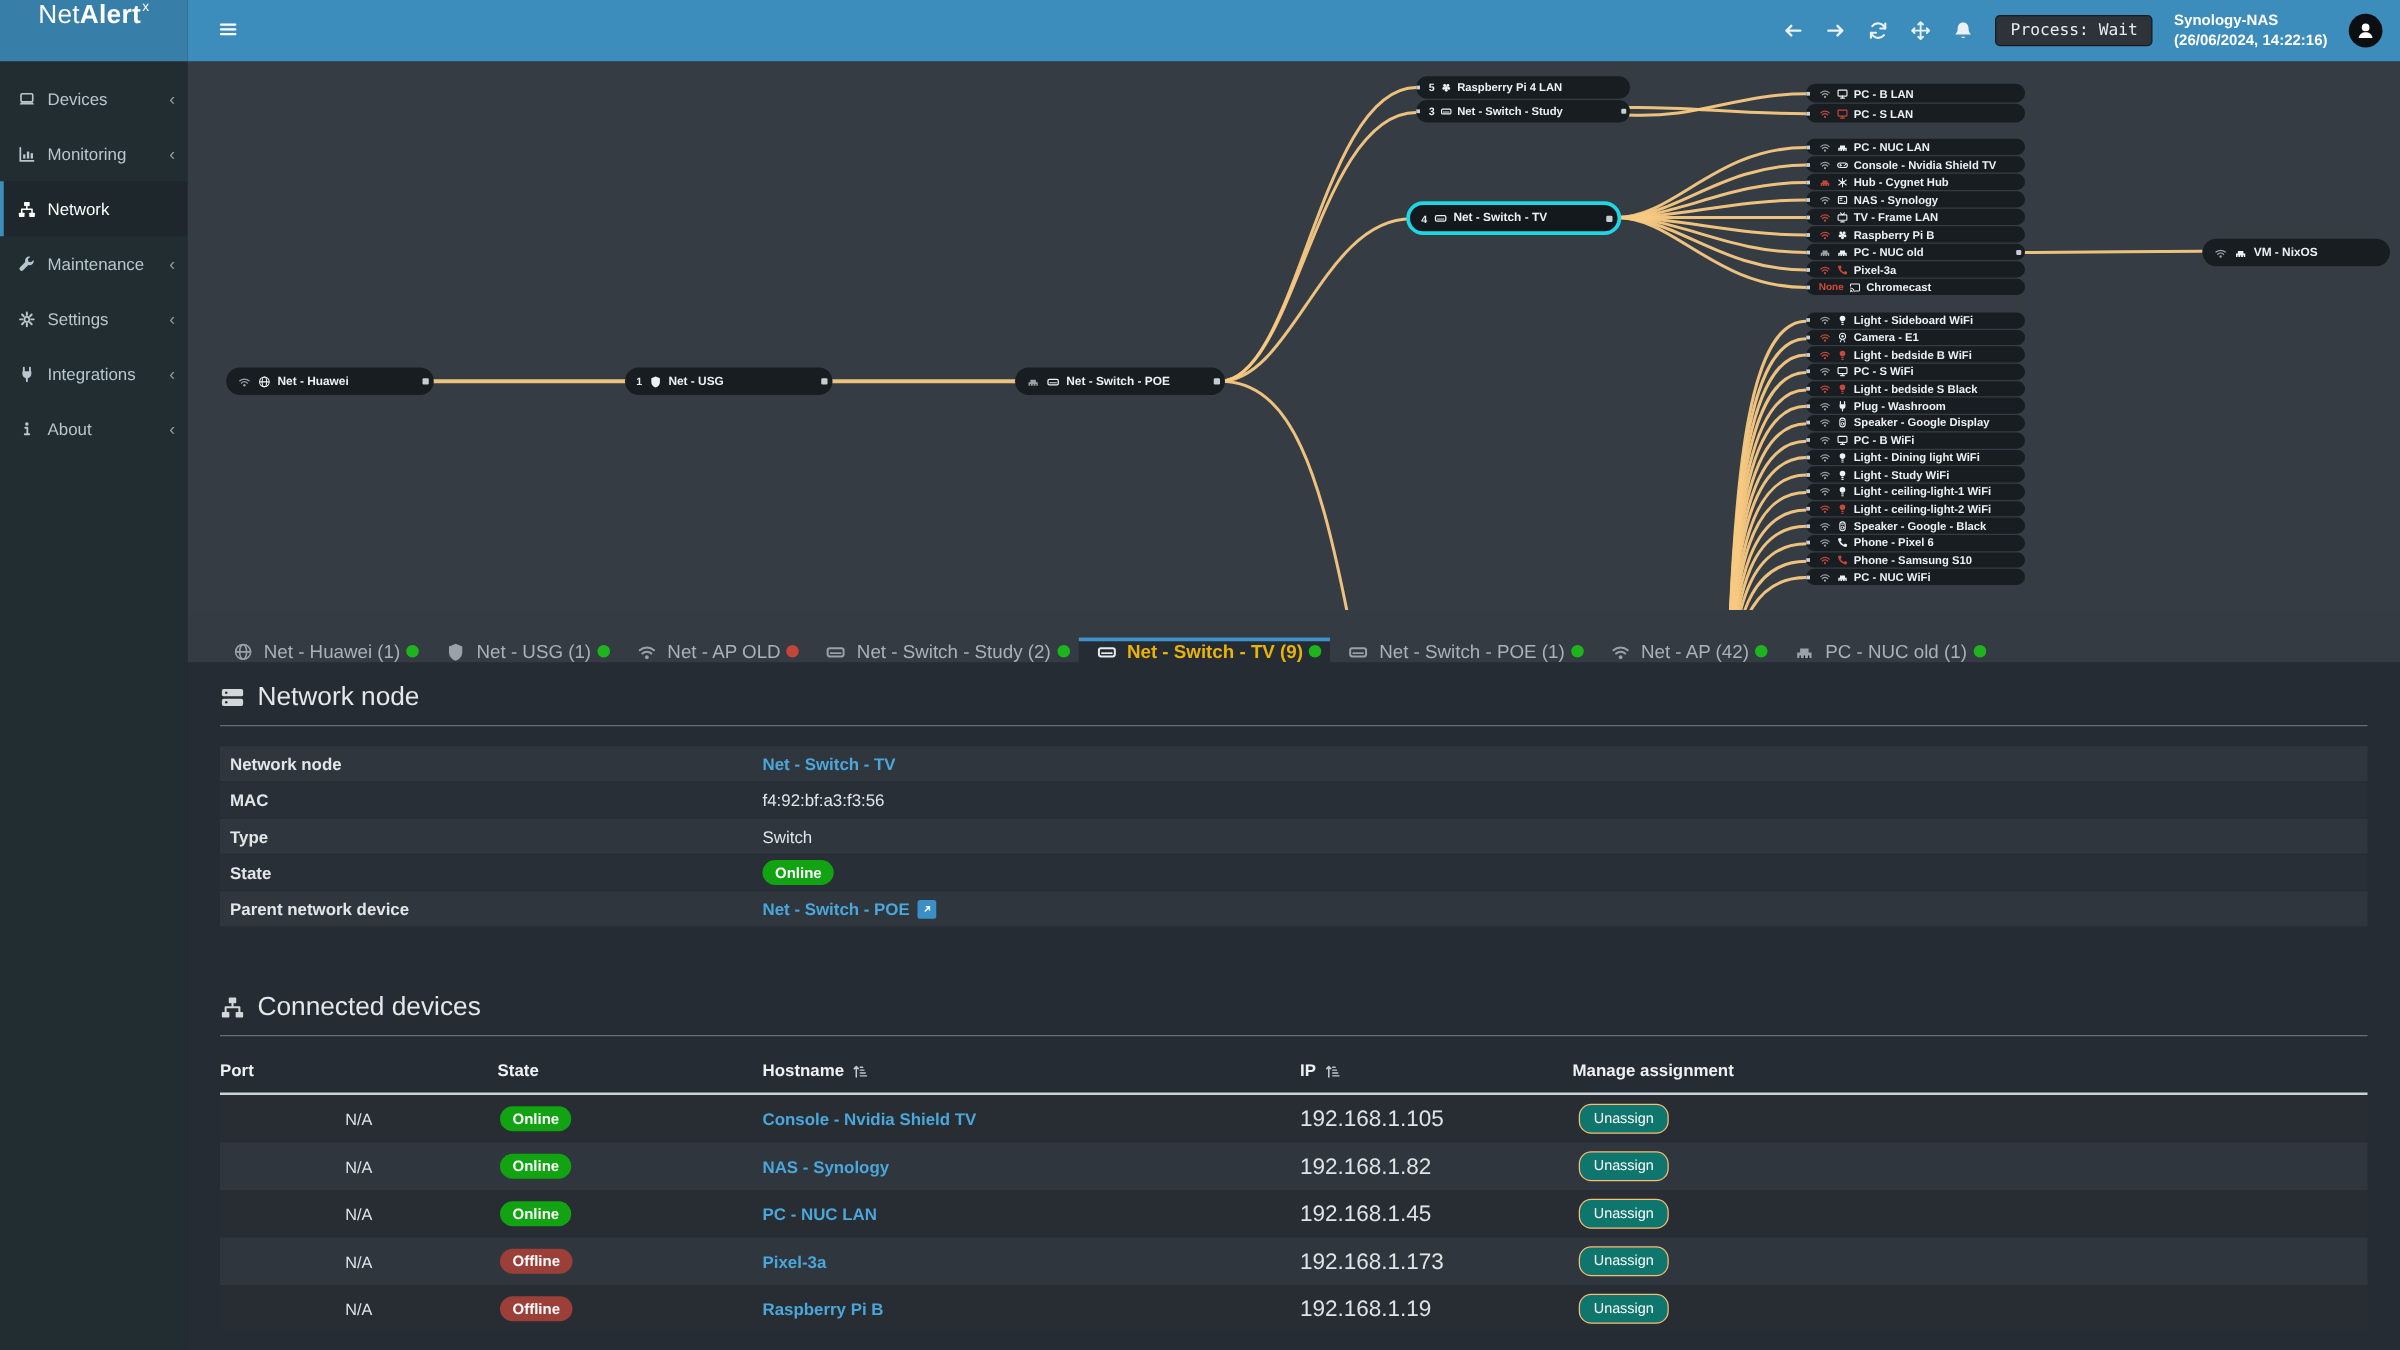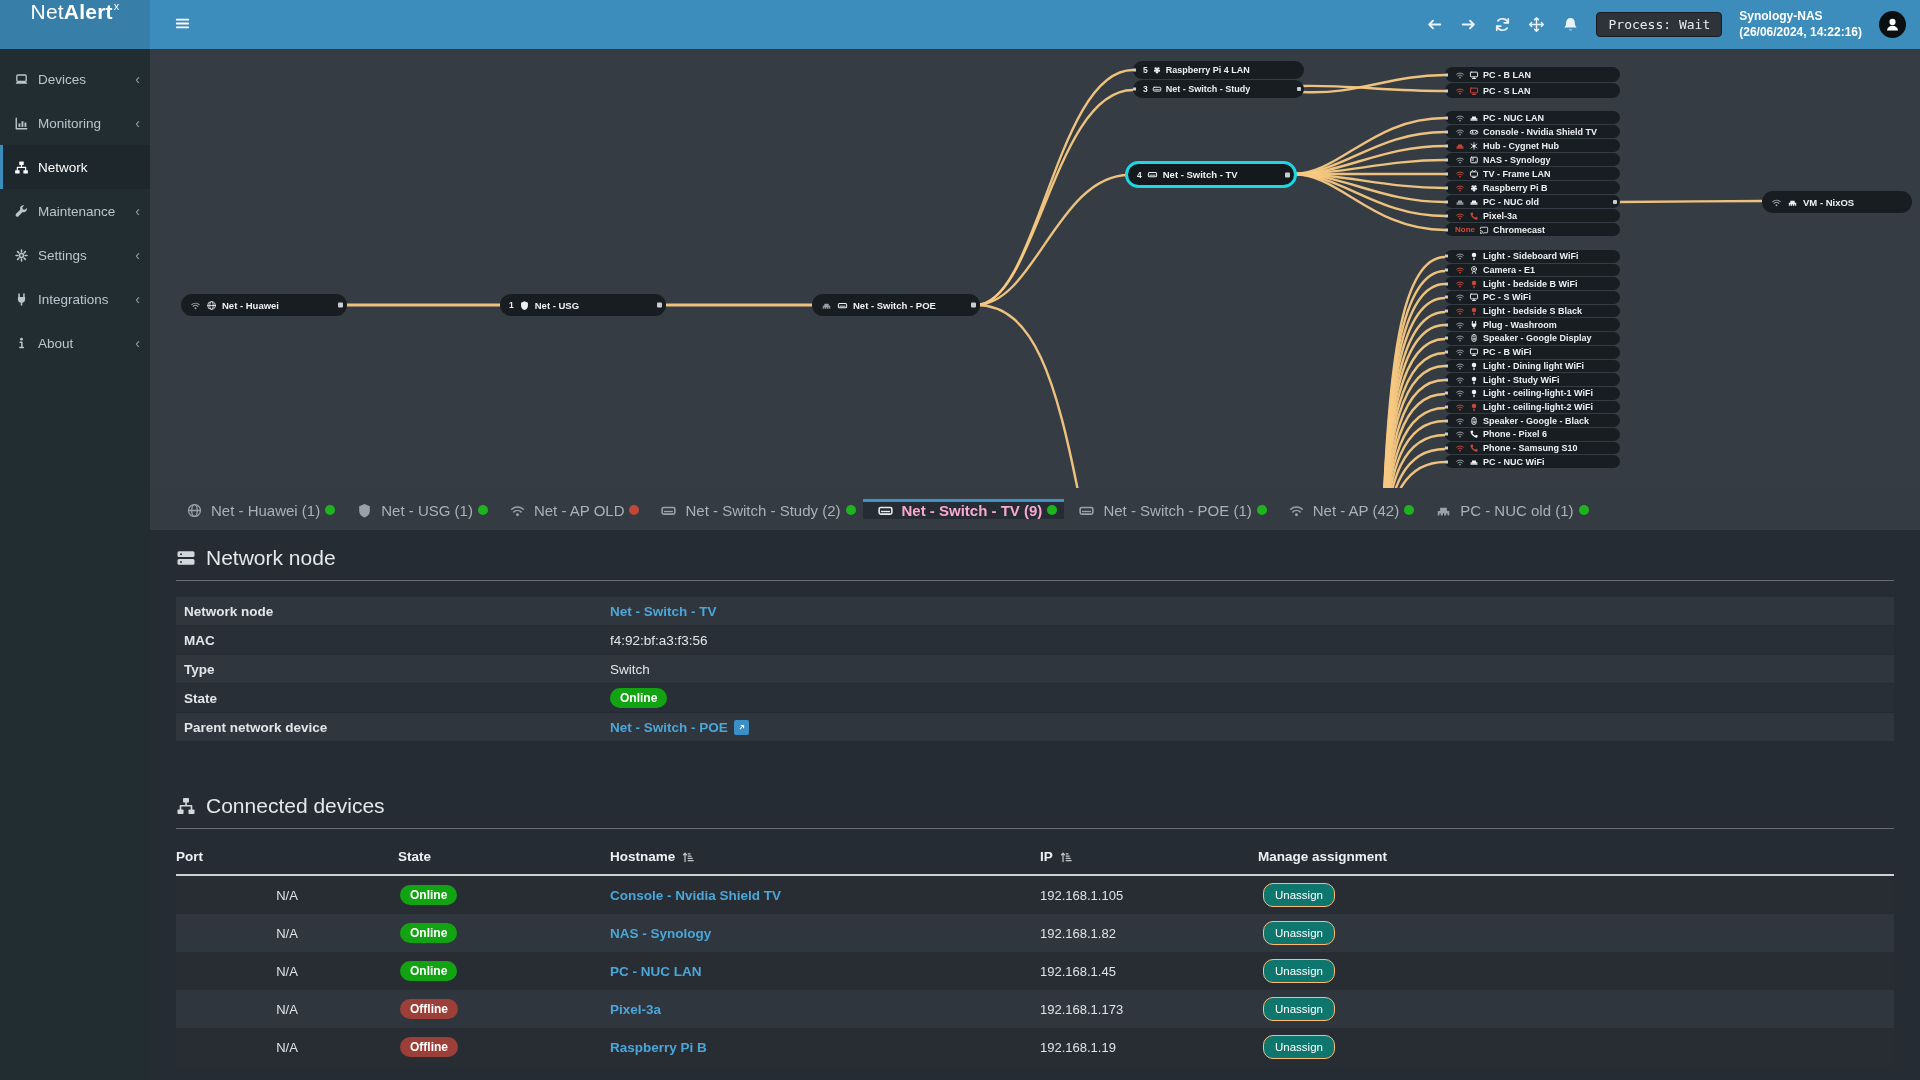--- a/index.html
+++ b/index.html
@@ -51,24 +51,24 @@
   .tvc .crow { height:13px; }
   .wfc .crow { height:12.7px; }
   .pcc .crow { height:15px; }
   .stc .crow { height:18px; border-radius:9px; }
   .conntext { color:#d6493c; font-size:8px; font-weight:800; }
   .conntext:empty { display:none; }
   .ic.gray { color:#98a1a8; }
   .ic.red { color:#c8473b; }
 
   
-  .tabbar { height:42px; display:flex; align-items:center; padding-left:22px; background:#343b42; }
+  .tabbar { height:42px; display:flex; align-items:flex-end; padding-left:22px; background:#343b42; }
   .tab { position:relative; display:flex; align-items:center; gap:8px; padding:0 22px 0 14px; color:#aab1b7; font-size:15px; border-top:3px solid transparent; cursor:pointer; white-space:nowrap; }
   .tab .ic { width:17px; height:17px; color:#9aa2a9; }
-  .tab.active { background:#262c33; border-top-color:#3f93c8; color:#f9a8d4; font-weight:bold; }
+  .tab.active { background:#262c33; border-top-color:#3f93c8; color:#eab308; font-weight:bold; }
   .tab.active .ic { color:#e8ecee; }
   .dot { position:absolute; top:3px; right:7px; width:10px; height:10px; border-radius:50%; }
   .dot.green { background:#1eb41e; }
   .dot.red { background:#c2463a; }
 
   
   .content { position:relative; height:549px; background:#262c33; padding:0 26px; overflow:hidden; }
   .sect { display:flex; align-items:center; gap:10px; font-size:21px; color:#e4e8ea; font-weight:500; padding-top:16px; }
   .sect.cd { padding-top:52px; }
   .sect .ic { width:20px; height:20px; color:#d2d7da; }
@@ -93,21 +93,21 @@
   .w-state { width:212px; flex:none; }
   .w-host { width:430px; flex:none; }
   .w-ip { width:218px; flex:none; }
   .w-manage { flex:1; }
   .trow { display:flex; align-items:center; height:38px; }
   .trow.dark { background:#272d33; }
   .trow.light { background:#2f363d; }
   .c-port { width:222px; flex:none; text-align:center; color:#dfe3e6; font-size:13px; }
   .c-state { width:212px; flex:none; padding-left:2px; }
   .c-host { width:430px; flex:none; color:#4ba6da; font-weight:600; font-size:13.5px; text-decoration:none; cursor:pointer; }
-  .c-ip { width:218px; flex:none; color:#dfe3e6; font-size:13px; }
+  .c-ip { width:218px; flex:none; color:#dfe3e6; font-size:18px; }
   .c-manage { flex:1; }
   .unassign { background:#0f766e; border:1px solid #fdba74; color:#fff; font-size:11.5px; padding:5px 11px; border-radius:10px; cursor:pointer; margin-left:5px; }
 
   .defs { position:absolute; width:0; height:0; overflow:hidden; }
   .ic, .nav-ic, .sort-ic { fill:none; stroke:currentColor; stroke-width:1.5; stroke-linecap:round; stroke-linejoin:round; }
 </style>
 </head>
 <body>
 
 <svg class="defs" xmlns="http://www.w3.org/2000/svg">

